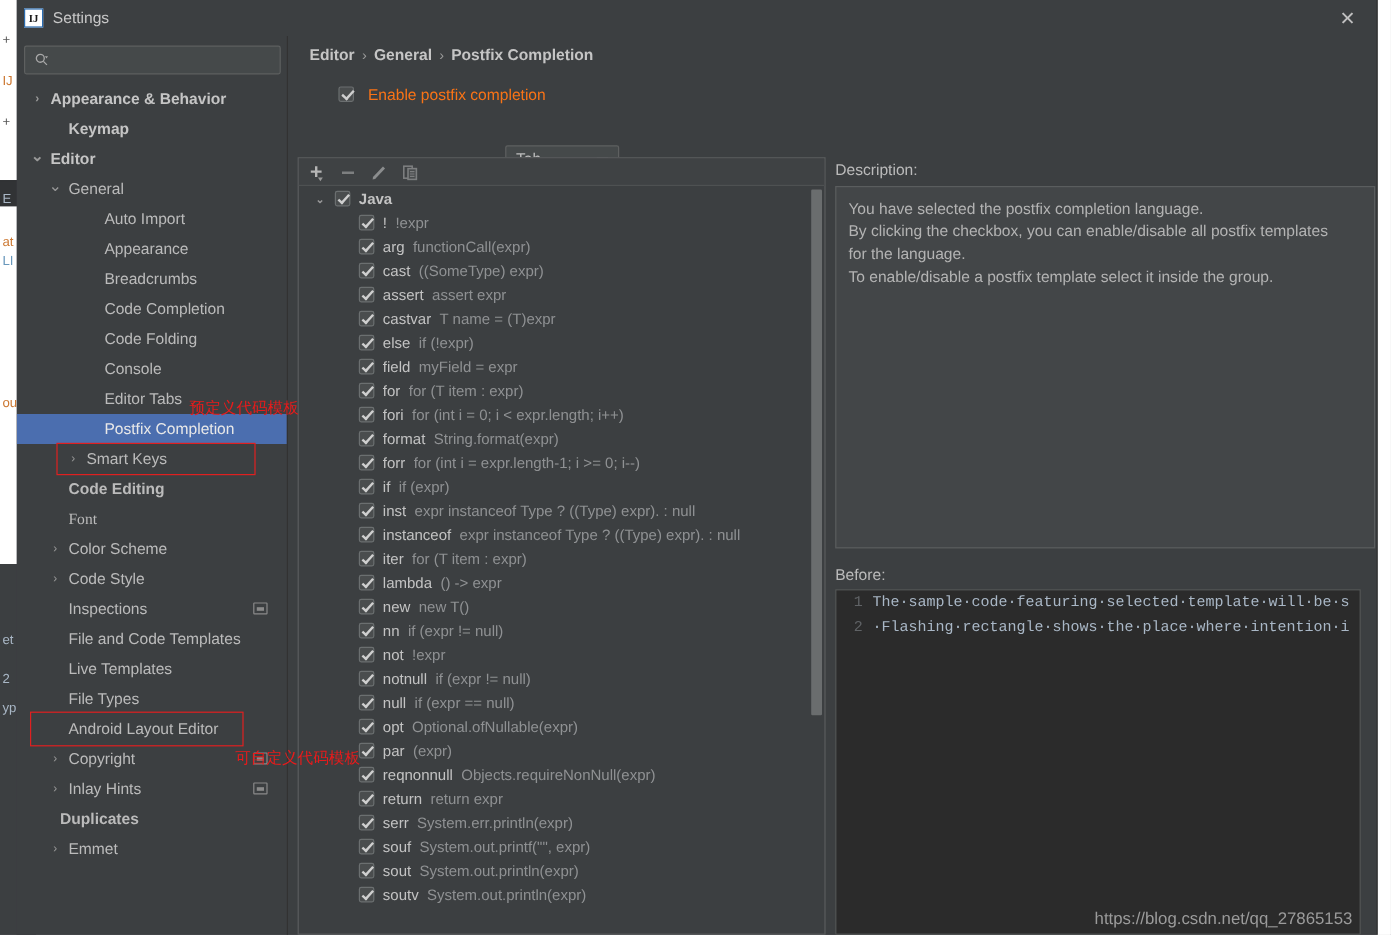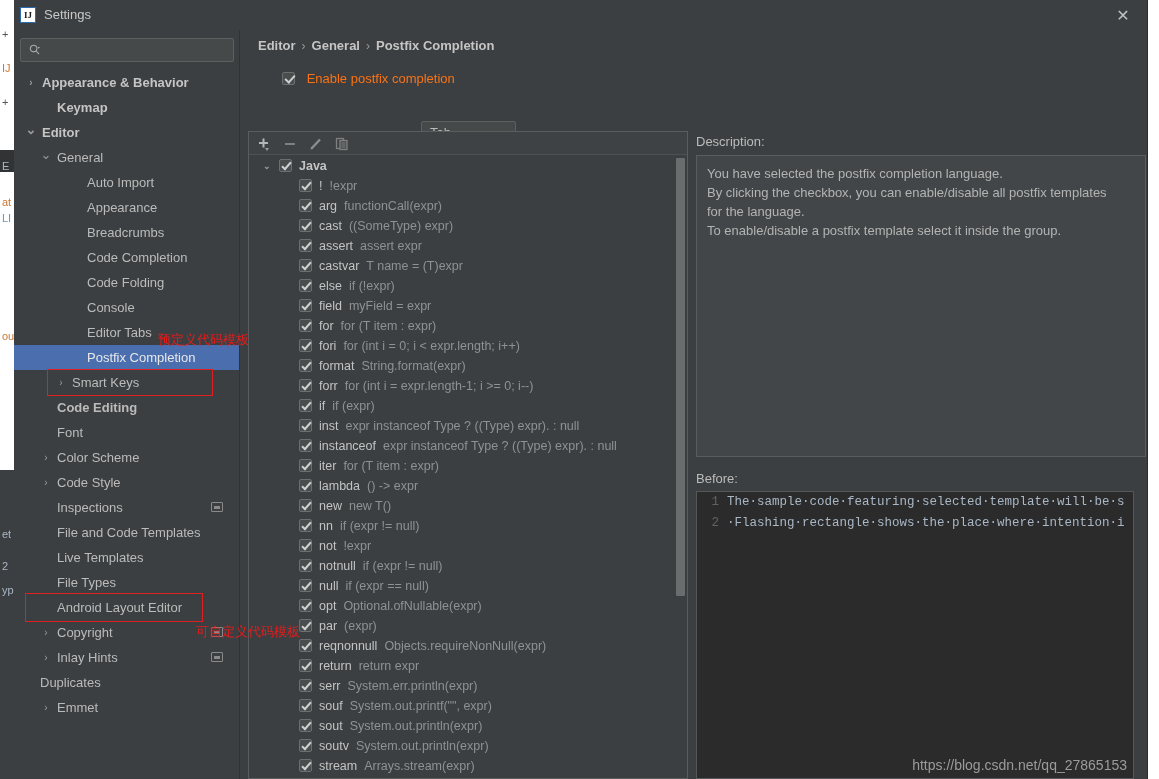--- a/index.html
+++ b/index.html
@@ -358,21 +358,21 @@
           <span class="tree-label" style="left: 73px;">Postfix Completion</span>
         </div>
         <div class="tree-row">
           <span class="tw" style="left: 40px;">›</span>
           <span class="tree-label" style="left: 58px;">Smart Keys</span>
         </div>
         <div class="tree-row">
           <span class="tree-label" style="left: 43px; font-weight: bold;">Code Editing</span>
         </div>
         <div class="tree-row">
-          <span class="tree-label" style="left: 43px;">Font</span>
+          <span class="tree-label" style="left: 43px; font-family: Liberation Serif, serif;">Font</span>
         </div>
         <div class="tree-row">
           <span class="tw" style="left: 25px;">›</span>
           <span class="tree-label" style="left: 43px;">Color Scheme</span>
         </div>
         <div class="tree-row">
           <span class="tw" style="left: 25px;">›</span>
           <span class="tree-label" style="left: 43px;">Code Style</span>
         </div>
         <div class="tree-row">
@@ -395,21 +395,21 @@
           <span class="tw" style="left: 25px;">›</span>
           <span class="tree-label" style="left: 43px;">Copyright</span>
           <span class="cfg-icon"></span>
         </div>
         <div class="tree-row">
           <span class="tw" style="left: 25px;">›</span>
           <span class="tree-label" style="left: 43px;">Inlay Hints</span>
           <span class="cfg-icon"></span>
         </div>
         <div class="tree-row">
-          <span class="tree-label" style="left: 26px;">Duplicates</span>
+          <span class="tree-label" style="left: 36px; font-weight: bold;">Duplicates</span>
         </div>
         <div class="tree-row">
           <span class="tw" style="left: 25px;">›</span>
           <span class="tree-label" style="left: 43px;">Emmet</span>
         </div>
       </div>
   </div>
 
   <div id="content">
 
@@ -482,21 +482,20 @@
           <div class="tpl-row item"><span class="cb"></span><span class="tpl-key">notnull</span><span class="tpl-desc">if (expr != null)</span></div>
           <div class="tpl-row item"><span class="cb"></span><span class="tpl-key">null</span><span class="tpl-desc">if (expr == null)</span></div>
           <div class="tpl-row item"><span class="cb"></span><span class="tpl-key">opt</span><span class="tpl-desc">Optional.ofNullable(expr)</span></div>
           <div class="tpl-row item"><span class="cb"></span><span class="tpl-key">par</span><span class="tpl-desc">(expr)</span></div>
           <div class="tpl-row item"><span class="cb"></span><span class="tpl-key">reqnonnull</span><span class="tpl-desc">Objects.requireNonNull(expr)</span></div>
           <div class="tpl-row item"><span class="cb"></span><span class="tpl-key">return</span><span class="tpl-desc">return expr</span></div>
           <div class="tpl-row item"><span class="cb"></span><span class="tpl-key">serr</span><span class="tpl-desc">System.err.println(expr)</span></div>
           <div class="tpl-row item"><span class="cb"></span><span class="tpl-key">souf</span><span class="tpl-desc">System.out.printf("", expr)</span></div>
           <div class="tpl-row item"><span class="cb"></span><span class="tpl-key">sout</span><span class="tpl-desc">System.out.println(expr)</span></div>
           <div class="tpl-row item"><span class="cb"></span><span class="tpl-key">soutv</span><span class="tpl-desc">System.out.println(expr)</span></div>
-          <div class="tpl-row item"><span class="cb"></span><span class="tpl-key">stream</span><span class="tpl-desc">Arrays.stream(expr)</span></div>
         </div>
       <div id="list-scroll"></div>
     </div>
 
     <div id="desc-label">Description:</div>
     <div id="desc-box">
         <div>You have selected the postfix completion language.</div>
         <div>By clicking the checkbox, you can enable/disable all postfix templates</div>
         <div>for the language.</div>
         <div>To enable/disable a postfix template select it inside the group.</div>

